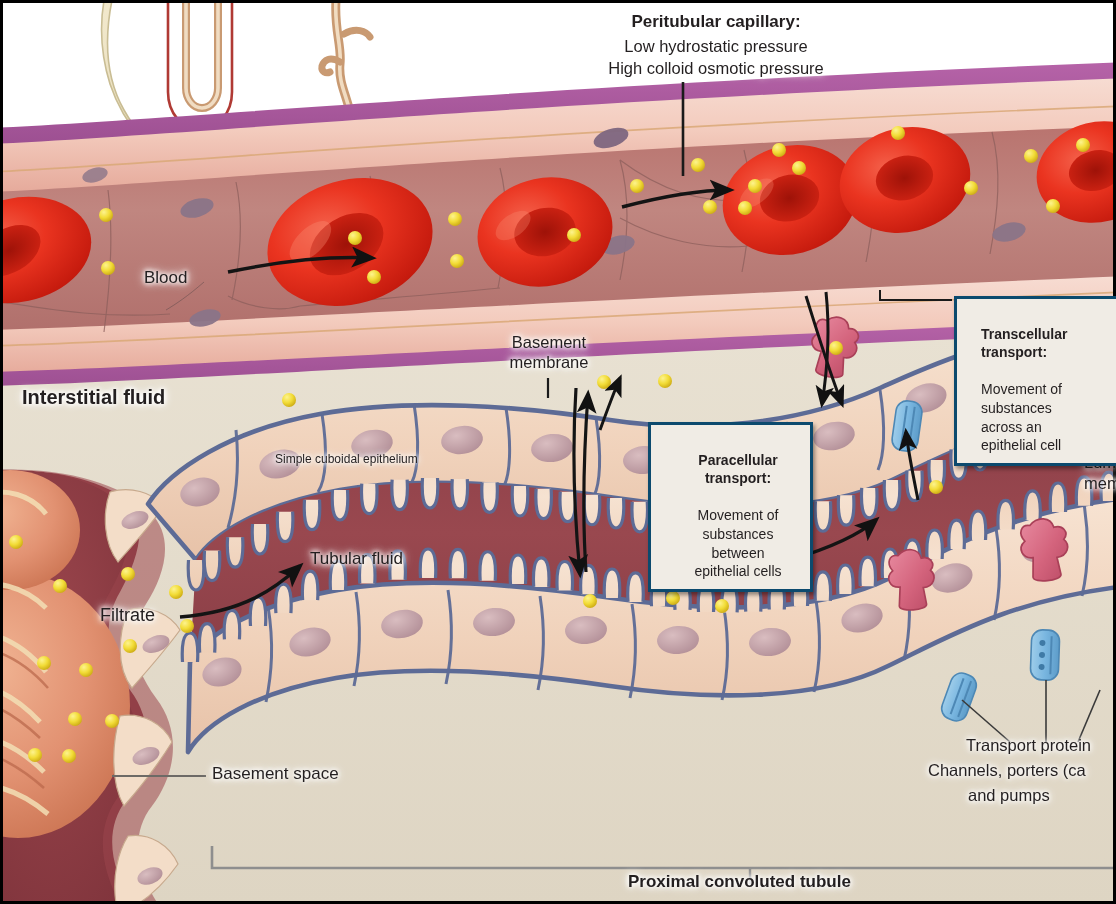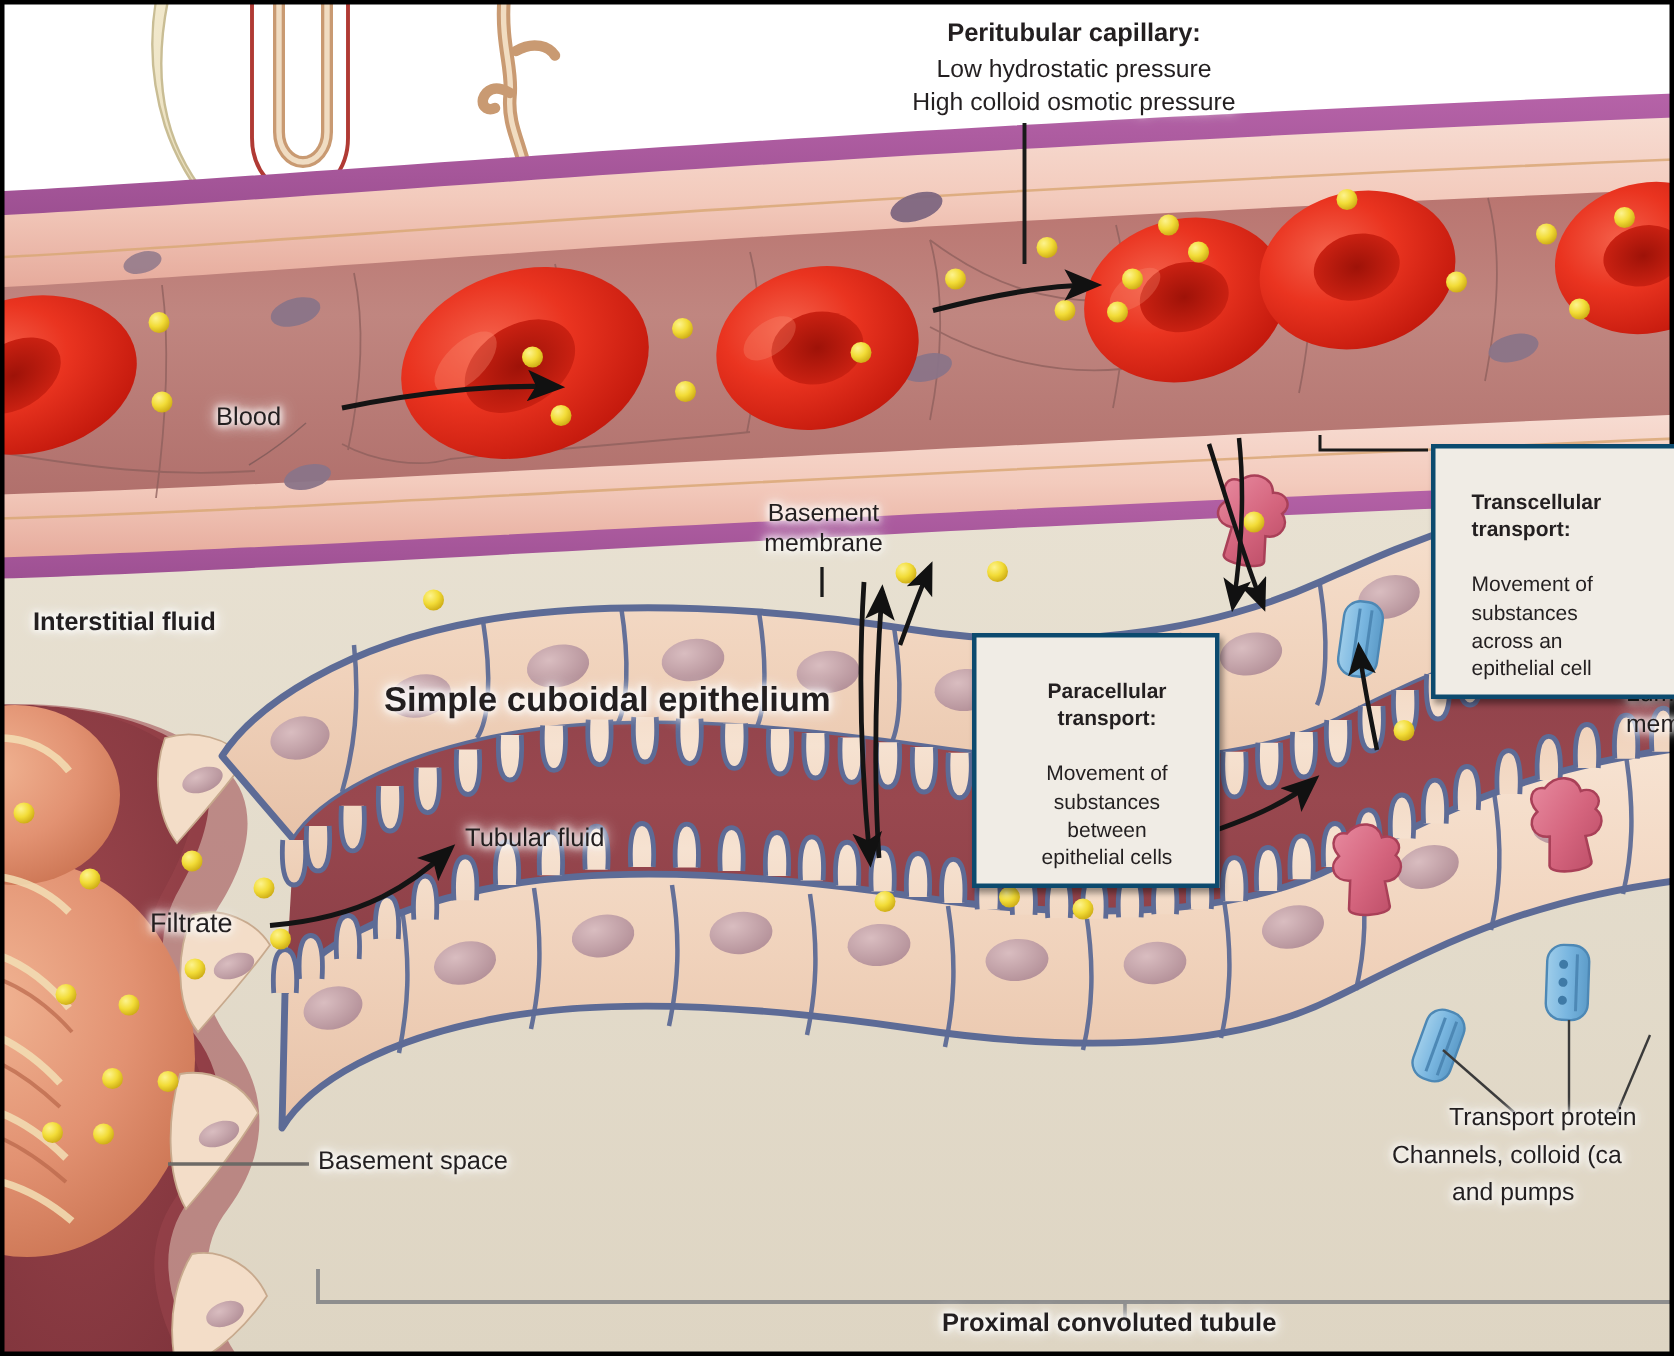--- a/index.html
+++ b/index.html
@@ -497,43 +497,43 @@
       <rect x="0" y="0" width="1116" height="904" fill="none" stroke="#000" stroke-width="6"></rect>
     </g>
   </svg>
 
   <div class="lbl c b" style="left:586px;top:12px;width:260px;font-size:17px;">Peritubular capillary:</div>
   <div class="lbl c" style="left:566px;top:36px;width:300px;font-size:16.5px;">Low hydrostatic pressure</div>
   <div class="lbl c" style="left:556px;top:58px;width:320px;font-size:16.5px;">High colloid osmotic pressure</div>
 
   <div class="lbl" style="left:144px;top:268px;font-size:17px;">Blood</div>
 
-  <div class="lbl b" style="left:22px;top:385px;font-size:17px;margin-top:20px;">Interstitial fluid</div>
+  <div class="lbl b" style="left:22px;top:385px;font-size:20px;">Interstitial fluid</div>
 
   <div class="lbl c" style="left:482px;top:332px;width:134px;font-size:16.5px;">Basement
 membrane</div>
 
-  <div class="lbl" style="left:256px;top:452px;font-size:23px;font-weight:bold;">Simple cuboidal epithelium</div>
+  <div class="lbl" style="left:275px;top:452px;font-size:12px;">Simple cuboidal epithelium</div>
 
   <div class="lbl" style="left:310px;top:549px;font-size:17px;text-align:center;">Tubular fluid</div>
 
   <div class="lbl" style="left:100px;top:605px;font-size:18px;">Filtrate</div>
 
   <div class="lbl" style="left:212px;top:764px;font-size:17px;">Basement space</div>
 
   <div class="lbl b" style="left:628px;top:872px;font-size:17px;">Proximal convoluted tubule</div>
 
   <div class="lbl" style="left:1098px;top:328px;font-size:16.5px;line-height:1.3;">B
 m</div>
 
   <div class="lbl" style="left:1084px;top:452px;font-size:16.5px;line-height:1.3;">Lum
 mem</div>
 
   <div class="lbl" style="left:966px;top:735px;font-size:16.5px;">Transport protein</div>
-  <div class="lbl" style="left:928px;top:760px;font-size:16.5px;">Channels, colloid (ca</div>
+  <div class="lbl" style="left:928px;top:760px;font-size:16.5px;">Channels, porters (ca</div>
   <div class="lbl" style="left:968px;top:785px;font-size:16.5px;">and pumps</div>
 
   <div class="callout" style="left:648px;top:422px;width:126px;text-align:center;">
     <span class="hd">Paracellular
 transport:</span>
     <span>Movement of
 substances
 between
 epithelial cells</span>
   </div>

